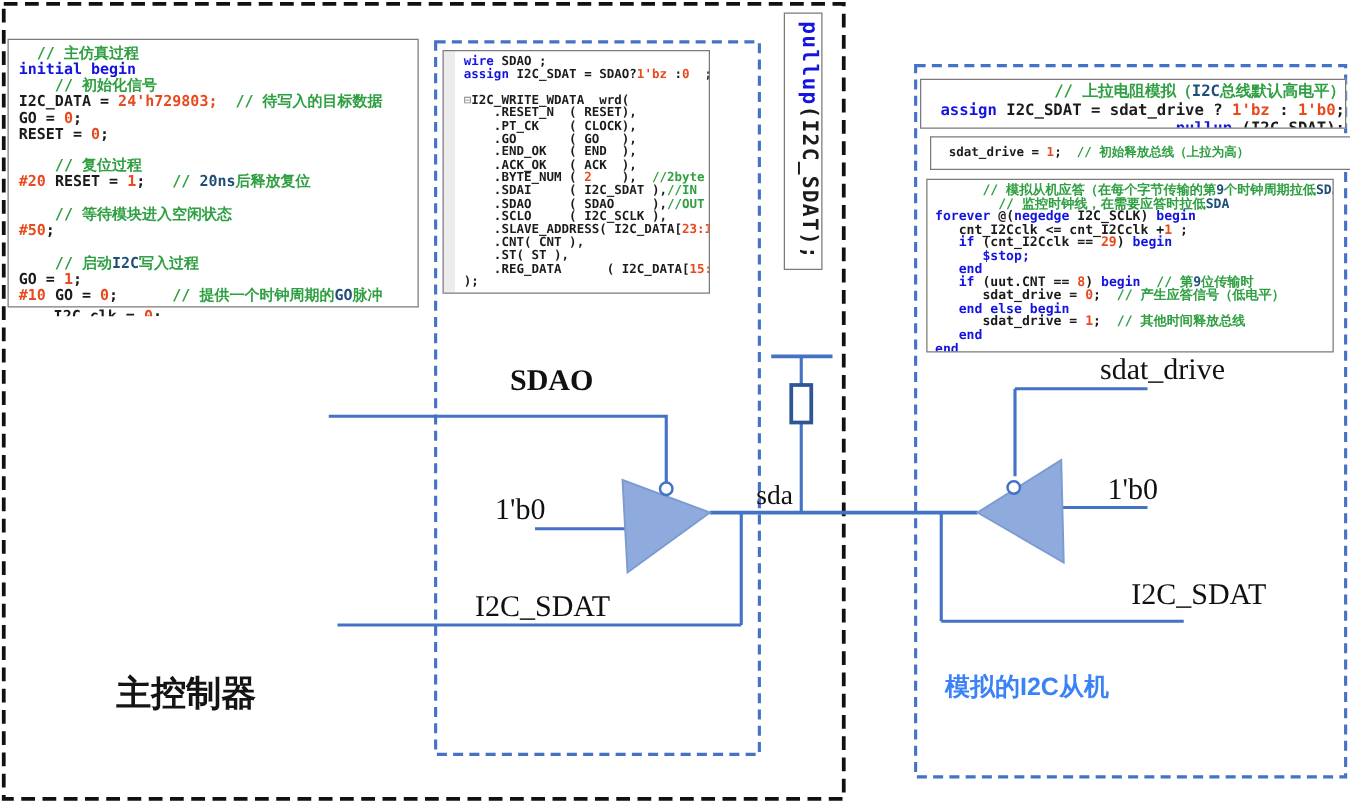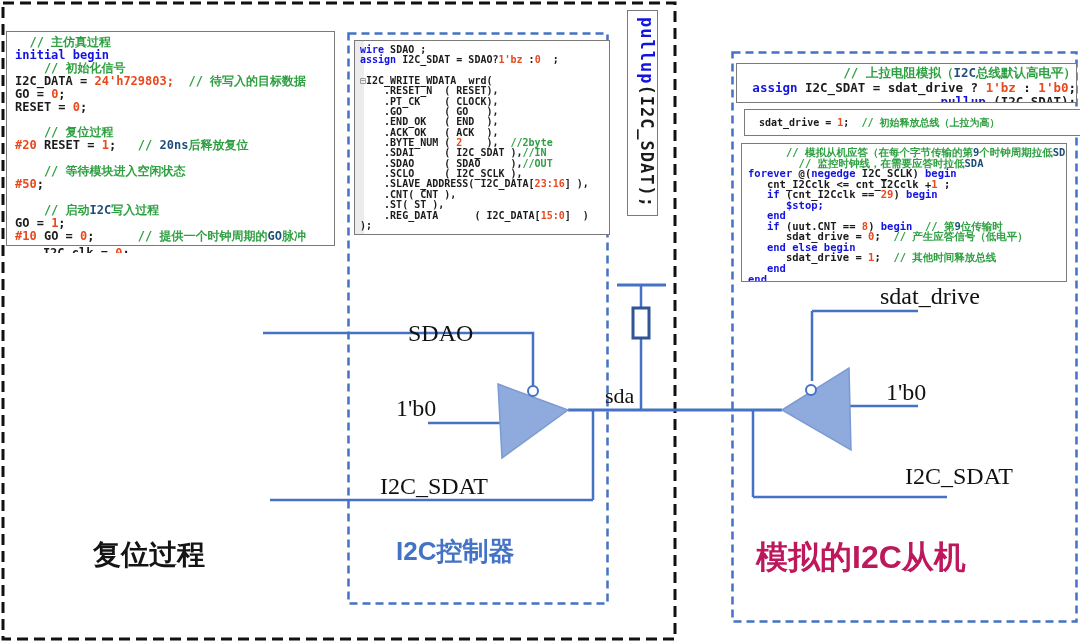--- a/index.html
+++ b/index.html
@@ -8,21 +8,21 @@
   svg.overlay{position:absolute;left:0;top:0;width:1080px;height:644px;}
 
   
   .codebox{position:absolute;background:#ffffff;border:1px solid #7a7a7a;overflow:hidden;
            font-family:"DejaVu Sans Mono","Liberation Mono",monospace;font-weight:bold;
            white-space:pre;box-sizing:border-box;}
   .cb-left{left:6px;top:31px;width:329px;height:215px;padding:4px 0 0 8px;
            font-size:12px;line-height:12.9px;}
   .cb-left-partial{left:7px;top:247px;width:320px;height:6px;padding:0 0 0 7px;
            font-size:12px;line-height:12.9px;border:none;}
-  .cb-mid{left:354px;top:40px;width:256px;height:195px;padding:4px 0 0 5px;
+  .cb-mid{left:354px;top:40px;width:214px;height:195px;padding:4px 0 0 16px;
           font-size:10px;line-height:10.35px;
           background:linear-gradient(to right,#ececec 0,#ececec 9px,#ffffff 9px);}
   .cb-s1{left:736px;top:63px;width:341px;height:40px;padding:2px 0 0 6px;
          font-size:12.5px;line-height:14.5px;text-align:right;}
   .cb-s2{left:744px;top:109px;width:347px;height:27px;padding:4px 0 0 14px;
          font-size:10px;line-height:17px;}
   .cb-s3{left:741px;top:143px;width:326px;height:139px;padding:3px 0 0 6px;
          font-size:10.5px;line-height:10.55px;}
   .cb-pullup{left:627px;top:10px;width:31px;height:206px;padding:6px 0 0 3px;
          font-size:17px;letter-spacing:1px;writing-mode:vertical-rl;text-orientation:mixed;}
@@ -39,21 +39,21 @@
   
   .netlabel{position:absolute;color:#111;font-family:"Liberation Serif","DejaVu Serif",serif;
             font-size:24px;white-space:nowrap;}
   .netlabel.small{font-size:22px;}
 
   
   .paneltitle{position:absolute;font-weight:700;white-space:nowrap;
               font-family:"Liberation Sans",sans-serif;}
   .pt-master{left:93px;top:536px;font-size:28px;color:#141414;}
   .pt-ctrl{left:396px;top:537px;font-size:26px;line-height:28px;color:#4472c4;}
-  .pt-slave{left:756px;top:536px;font-size:32px;color:#be185d;}
+  .pt-slave{left:756px;top:536px;font-size:20px;color:#3b82f6;}
 </style>
 </head>
 <body>
 
 <div class="canvas">
 
   <svg class="overlay" viewBox="0 0 1080 644">
 
     <rect x="3" y="3" width="672" height="636" fill="none" stroke="#111111" stroke-width="3" stroke-dasharray="11 6"></rect>
     <rect x="348.5" y="33.5" width="259" height="570" fill="none" stroke="#4472c4" stroke-width="2.5" stroke-dasharray="8 5"></rect>
@@ -82,27 +82,26 @@
   <div class="codebox cb-left-partial"><div><span class="sg-id">    I2C_clk = </span><span class="sg-num">0</span><span class="sg-id">;</span></div></div>
 
   <div class="codebox cb-mid"><div><span class="sg-kw">wire</span><span class="sg-id"> SDAO ;</span></div><div><span class="sg-kw">assign</span><span class="sg-id"> I2C_SDAT = SDAO?</span><span class="sg-num">1'bz</span><span class="sg-id"> :</span><span class="sg-num">0</span><span class="sg-id">  ;</span></div><div>&nbsp;</div><div><span class="sg-fold">⊟</span><span class="sg-id">I2C_WRITE_WDATA  wrd(</span></div><div><span class="sg-id">    .RESET_N  ( RESET),</span></div><div><span class="sg-id">    .PT_CK    ( CLOCK),</span></div><div><span class="sg-id">    .GO       ( GO   ),</span></div><div><span class="sg-id">    .END_OK   ( END  ),</span></div><div><span class="sg-id">    .ACK_OK   ( ACK  ),</span></div><div><span class="sg-id">    .BYTE_NUM ( </span><span class="sg-num">2</span><span class="sg-id">    ),  </span><span class="sg-cmt">//2byte</span></div><div><span class="sg-id">    .SDAI     ( I2C_SDAT ),</span><span class="sg-cmt">//IN</span></div><div><span class="sg-id">    .SDAO     ( SDAO     ),</span><span class="sg-cmt">//OUT</span></div><div><span class="sg-id">    .SCLO     ( I2C_SCLK ),</span></div><div><span class="sg-id">    .SLAVE_ADDRESS( I2C_DATA[</span><span class="sg-num">23:16</span><span class="sg-id">] ),</span></div><div><span class="sg-id">    .CNT( CNT ),</span></div><div><span class="sg-id">    .ST( ST ),</span></div><div><span class="sg-id">    .REG_DATA      ( I2C_DATA[</span><span class="sg-num">15:0</span><span class="sg-id">]  )</span></div><div><span class="sg-id">);</span></div></div>
 
   <div class="codebox cb-pullup"><div><span class="sg-kw">pullup</span><span class="sg-id">(I2C_SDAT);</span></div></div>
 
   <div class="codebox cb-s1"><div><span class="sg-cmt"> // 上拉电阻模拟（</span><span class="sg-cmtb">I2C</span><span class="sg-cmt">总线默认高电平）</span></div><div><span class="sg-kw">assign</span><span class="sg-id"> I2C_SDAT = sdat_drive ? </span><span class="sg-num">1'bz</span><span class="sg-id"> : </span><span class="sg-num">1'b0</span><span class="sg-id">;</span></div><div><span class="sg-kw">pullup</span><span class="sg-id"> (I2C_SDAT);</span></div></div>
   <div class="codebox cb-s2"><div><span class="sg-id">sdat_drive = </span><span class="sg-num">1</span><span class="sg-id">;  </span><span class="sg-cmt">// 初始释放总线（上拉为高）</span></div></div>
   <div class="codebox cb-s3"><div><span class="sg-cmt">      // 模拟从机应答（在每个字节传输的第</span><span class="sg-cmtb">9</span><span class="sg-cmt">个时钟周期拉低</span><span class="sg-cmtb">SDA</span></div><div><span class="sg-cmt">        // 监控时钟线，在需要应答时拉低</span><span class="sg-cmtb">SDA</span></div><div><span class="sg-kw">forever</span><span class="sg-id"> @(</span><span class="sg-kw">negedge</span><span class="sg-id"> I2C_SCLK) </span><span class="sg-kw">begin</span></div><div><span class="sg-id">   cnt_I2Cclk &lt;= cnt_I2Cclk +</span><span class="sg-num">1</span><span class="sg-id"> ;</span></div><div><span class="sg-kw">   if</span><span class="sg-id"> (cnt_I2Cclk == </span><span class="sg-num">29</span><span class="sg-id">) </span><span class="sg-kw">begin</span></div><div><span class="sg-sys">      $stop;</span></div><div><span class="sg-kw">   end</span></div><div><span class="sg-kw">   if</span><span class="sg-id"> (uut.CNT == </span><span class="sg-num">8</span><span class="sg-id">) </span><span class="sg-kw">begin</span><span class="sg-cmt">  // 第</span><span class="sg-cmtb">9</span><span class="sg-cmt">位传输时</span></div><div><span class="sg-id">      sdat_drive = </span><span class="sg-num">0</span><span class="sg-id">;  </span><span class="sg-cmt">// 产生应答信号（低电平）</span></div><div><span class="sg-kw">   end else begin</span></div><div><span class="sg-id">      sdat_drive = </span><span class="sg-num">1</span><span class="sg-id">;  </span><span class="sg-cmt">// 其他时间释放总线</span></div><div><span class="sg-kw">   end</span></div><div><span class="sg-kw">end</span></div></div>
 
-  <div class="netlabel" style="left:408px;top:320px;">SDAO</div>
+  <div class="netlabel" style="left:408px;top:292px;font-weight:bold;">SDAO</div>
   <div class="netlabel" style="left:396px;top:395px;">1'b0</div>
   <div class="netlabel" style="left:380px;top:473px;">I2C_SDAT</div>
   <div class="netlabel small" style="left:605px;top:383px;">sda</div>
   <div class="netlabel" style="left:880px;top:283px;font-family:Liberation Serif, serif;">sdat_drive</div>
   <div class="netlabel" style="left:886px;top:379px;">1'b0</div>
   <div class="netlabel" style="left:905px;top:463px;">I2C_SDAT</div>
 
-  <div class="paneltitle pt-master">复位过程</div>
+  <div class="paneltitle pt-master">主控制器</div>
   <div class="paneltitle pt-ctrl">
-    <div>I2C控制器</div>
   </div>
   <div class="paneltitle pt-slave">模拟的I2C从机</div>
 
 </div>
 
 </body></html>

